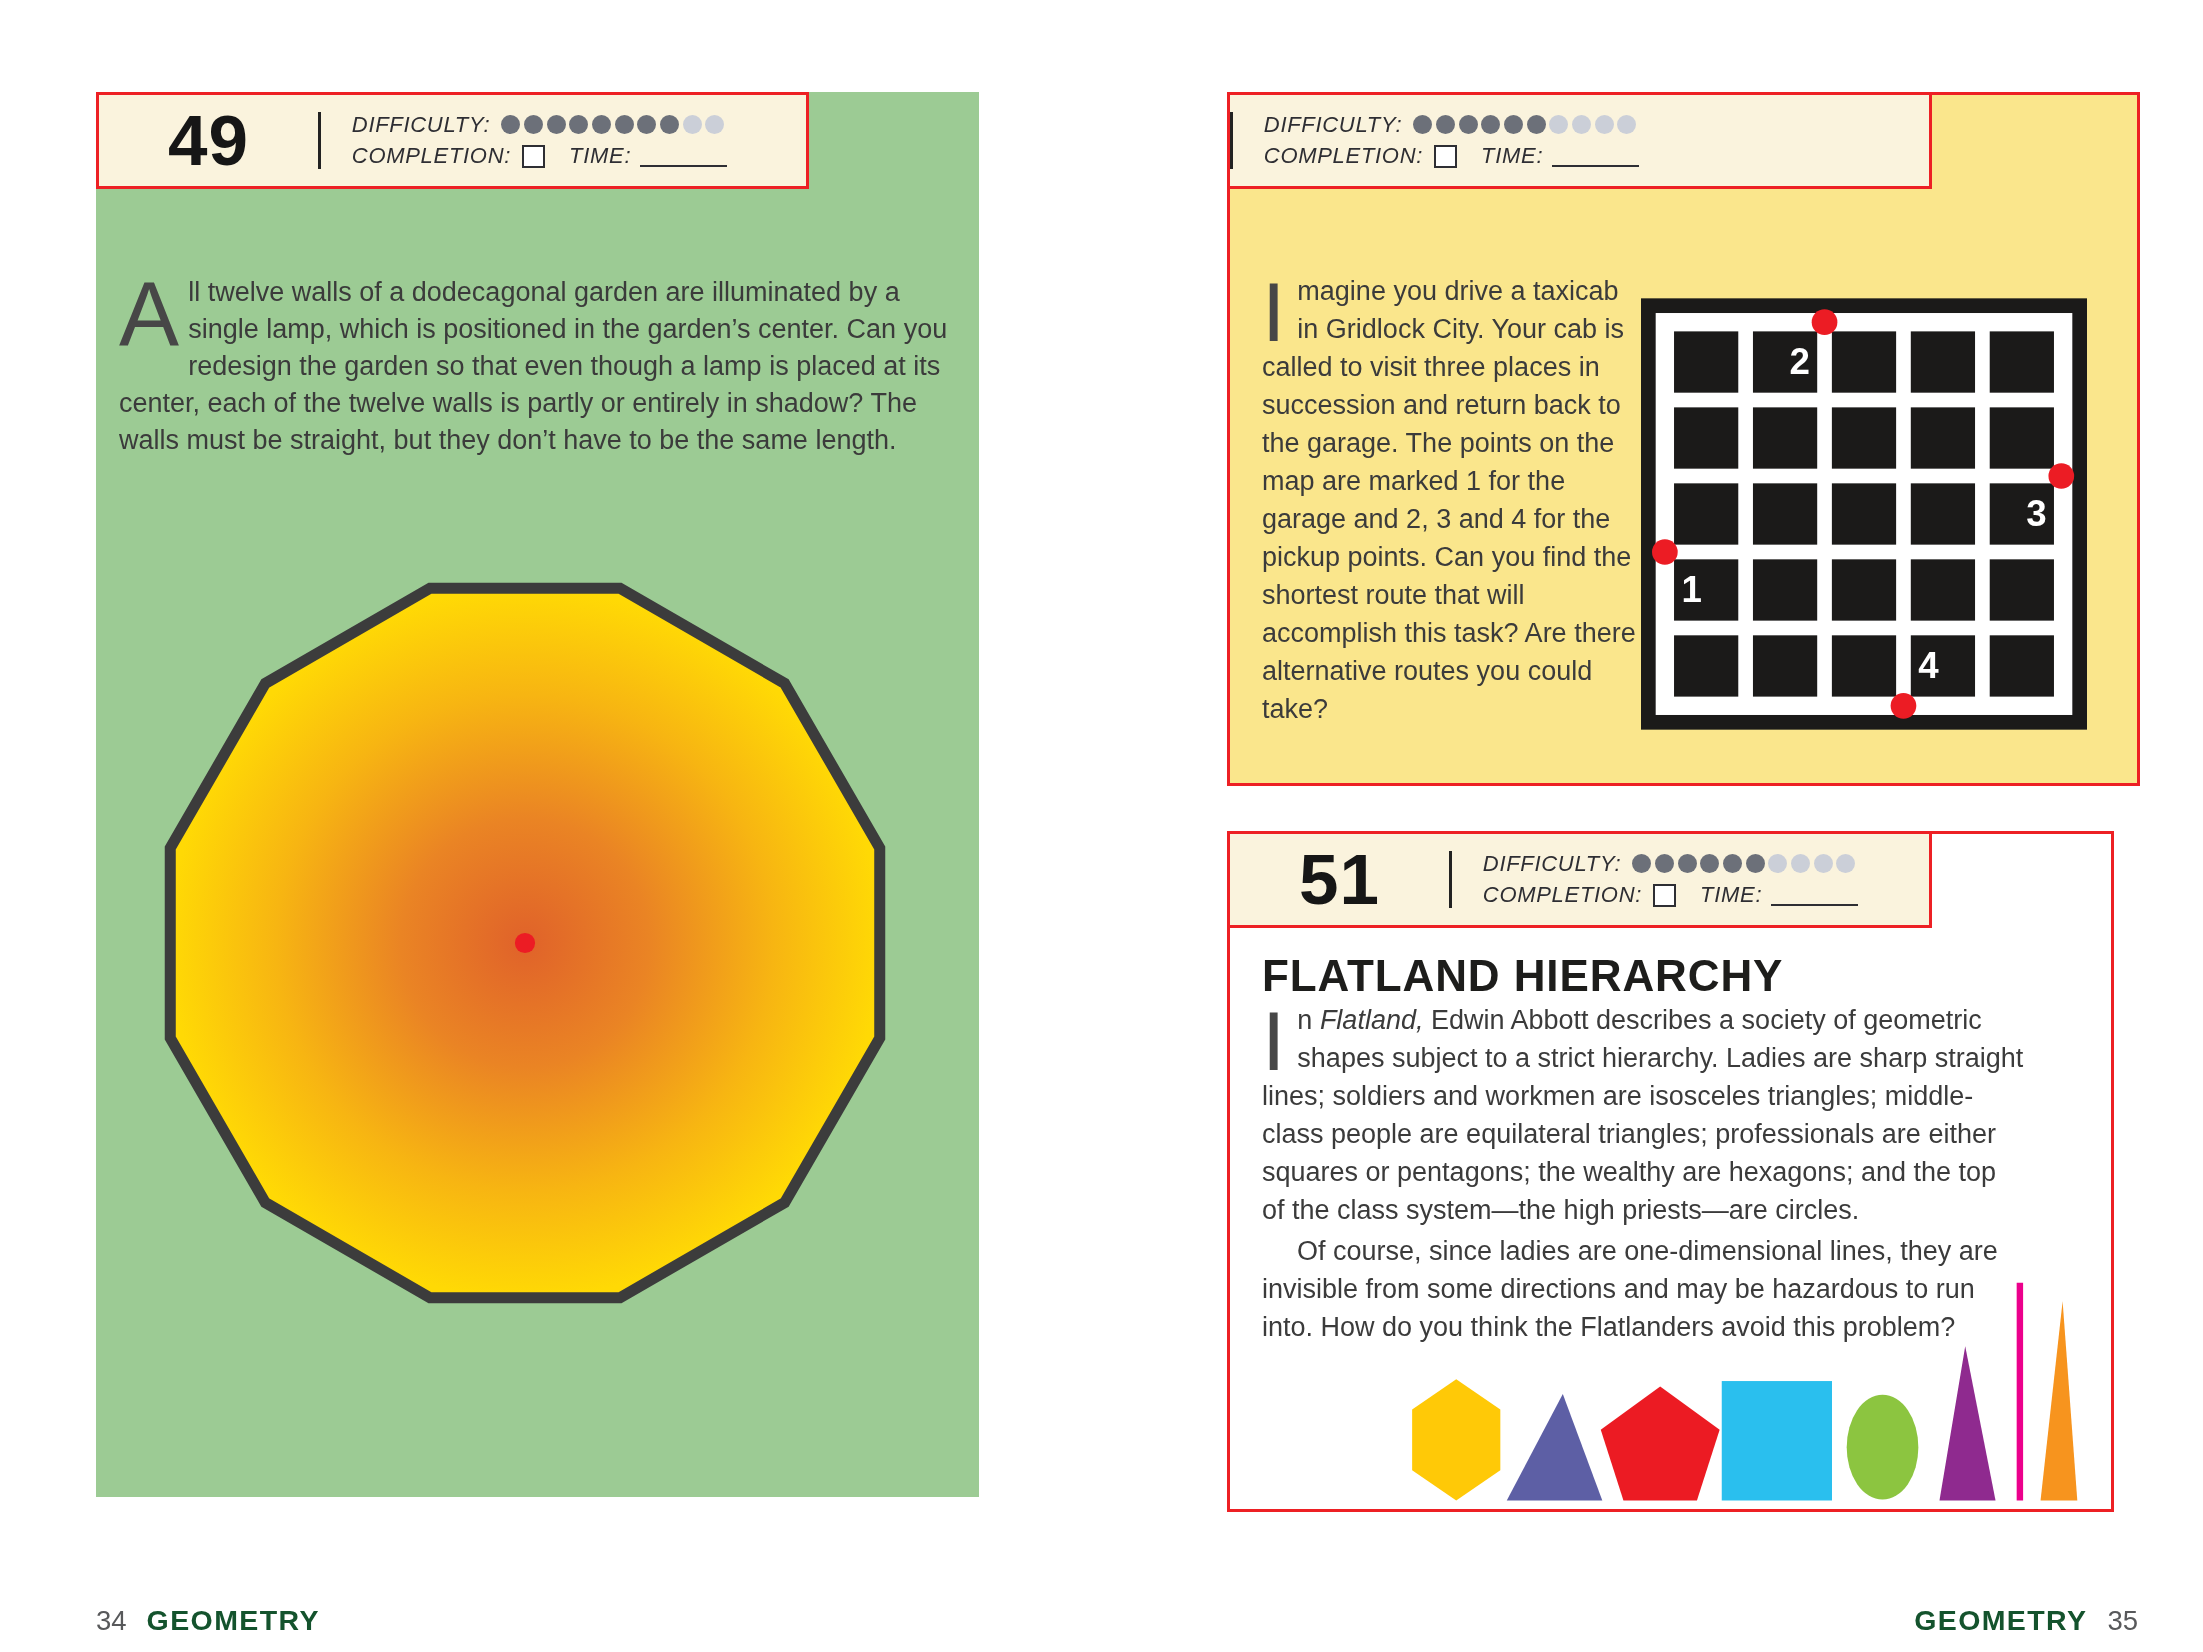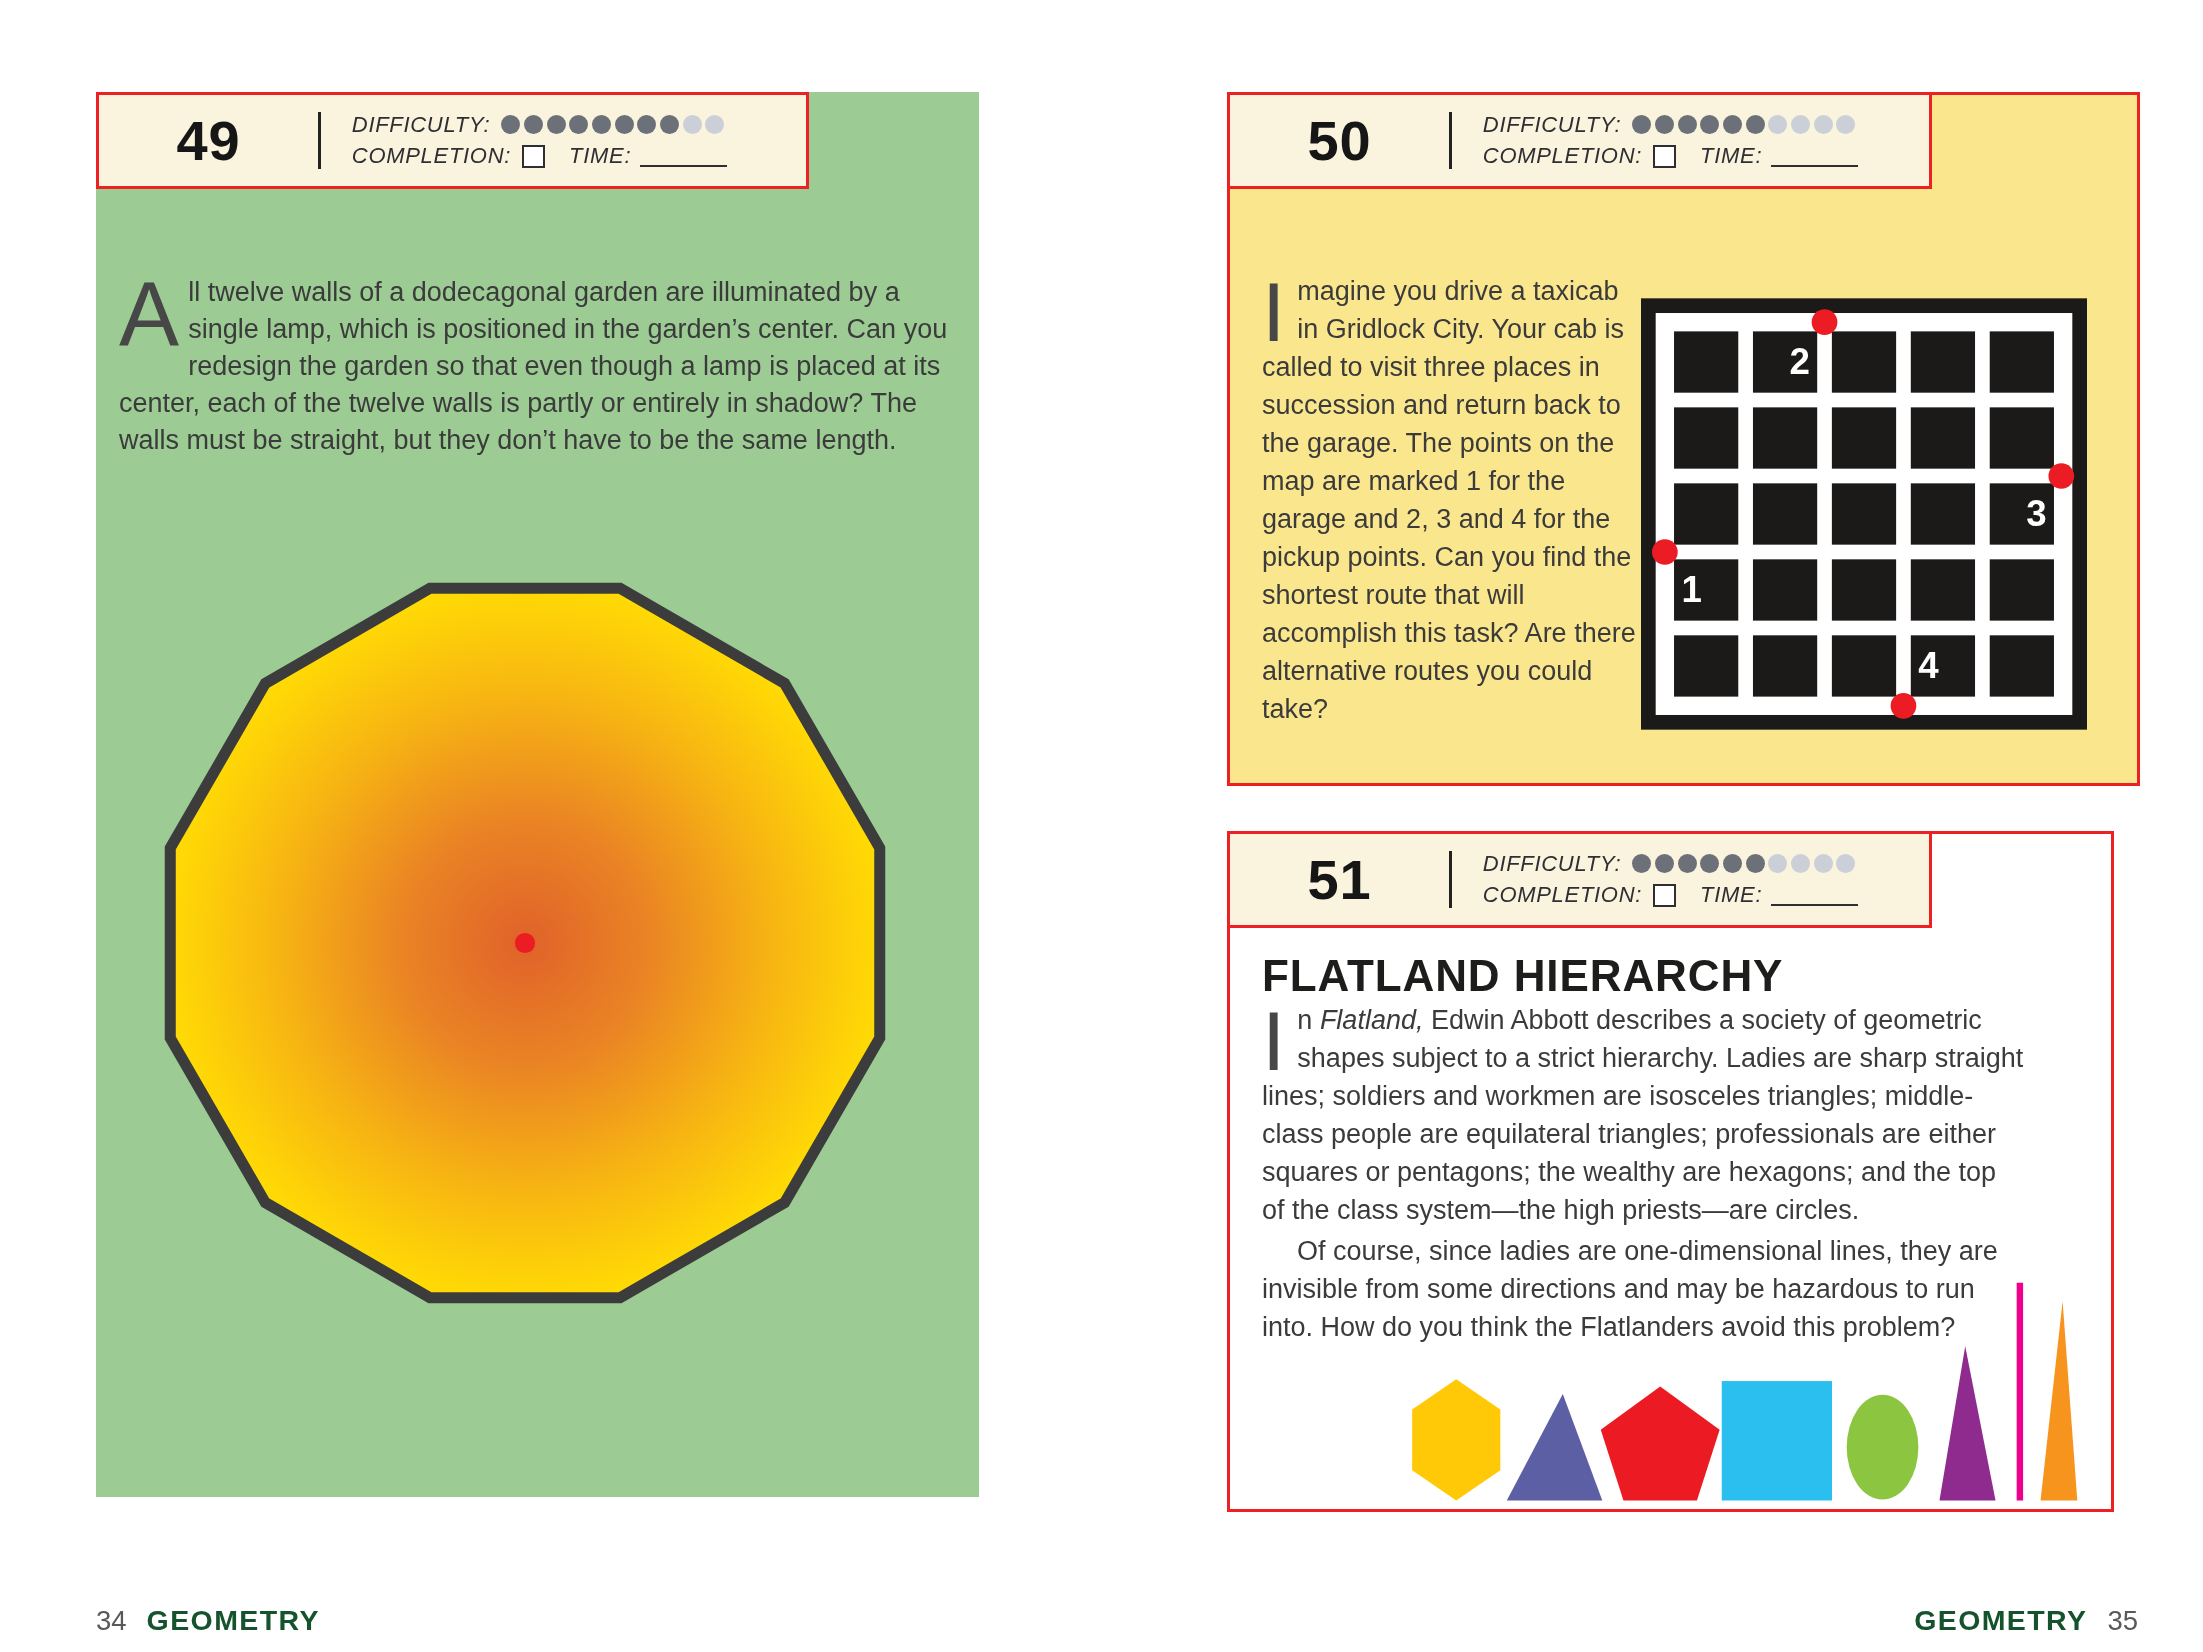--- a/index.html
+++ b/index.html
@@ -13,21 +13,21 @@
         font-family:"Liberation Sans",sans-serif;overflow:hidden;}
   .panel{position:absolute;box-sizing:border-box;}
   .panel-green{left:96px;top:92px;width:883px;height:1405px;background:var(--panel-green);}
   .panel-yellow{left:1227px;top:92px;width:913px;height:694px;background:var(--panel-yellow);
                 border:3.7px solid var(--accent-red);}
   .panel-white{left:1227px;top:831px;width:887px;height:681px;background:#fff;
                border:3.7px solid var(--accent-red);}
   .headerbox{position:absolute;height:97px;background:var(--header-bg);
              border:3.7px solid var(--accent-red);box-sizing:border-box;
              display:flex;align-items:center;}
-  .pnum{width:219px;text-align:center;font-size:56px;font-weight:900;color:#161616;
+  .pnum{width:219px;text-align:center;font-size:71px;font-weight:900;color:#161616;
         letter-spacing:0.9px;line-height:88px;}
   .vdivider{width:2.8px;height:57px;background:#222;}
   .meta{margin-left:31px;font-size:22px;color:var(--label);letter-spacing:0.7px;font-style:italic;}
   .meta-row{display:flex;align-items:center;height:30px;margin:1.8px 0;}
   .dots{display:flex;gap:3.7px;margin-left:11px;}
   .dot{width:19px;height:19px;border-radius:50%;background:var(--dot-empty);display:inline-block;}
   .dot.filled{background:var(--dot-filled);}
   .checkbox{width:23px;height:23px;background:#fff;border:2.8px solid #2E2E33;
             margin-left:11px;box-sizing:border-box;}
   .time-label{margin-left:24px;}
@@ -77,21 +77,20 @@
       <div class="meta-row">
         <span>COMPLETION:</span>
         <span class="checkbox"></span>
         <span class="time-label">TIME:</span>
         <span class="time-line"></span>
       </div>
     </div>
   </div>
 
   <div class="headerbox" style="left:1227px;top:92px;width:705px;">
-    <div class="pnum">50</div>
     <div class="vdivider"></div>
     <div class="meta">
       <div class="meta-row">
         <span>DIFFICULTY:</span>
         <span class="dots">
             <span class="dot filled"></span>
             <span class="dot filled"></span>
             <span class="dot filled"></span>
             <span class="dot filled"></span>
             <span class="dot filled"></span>

